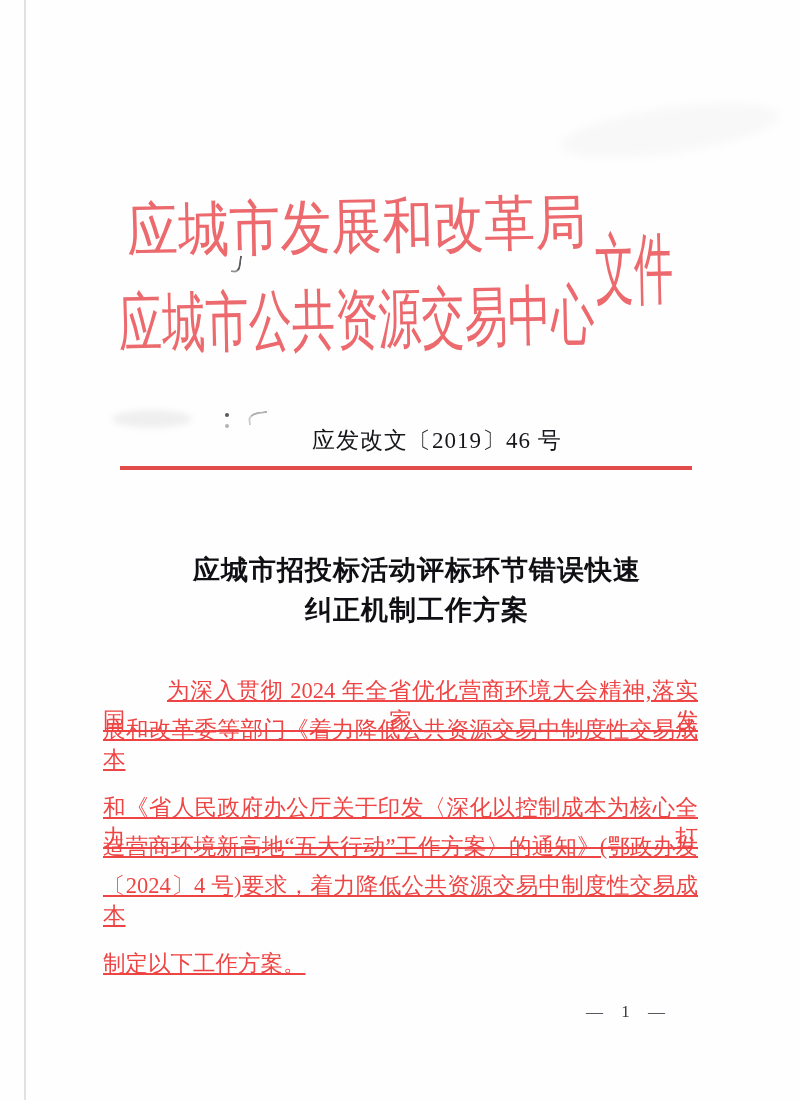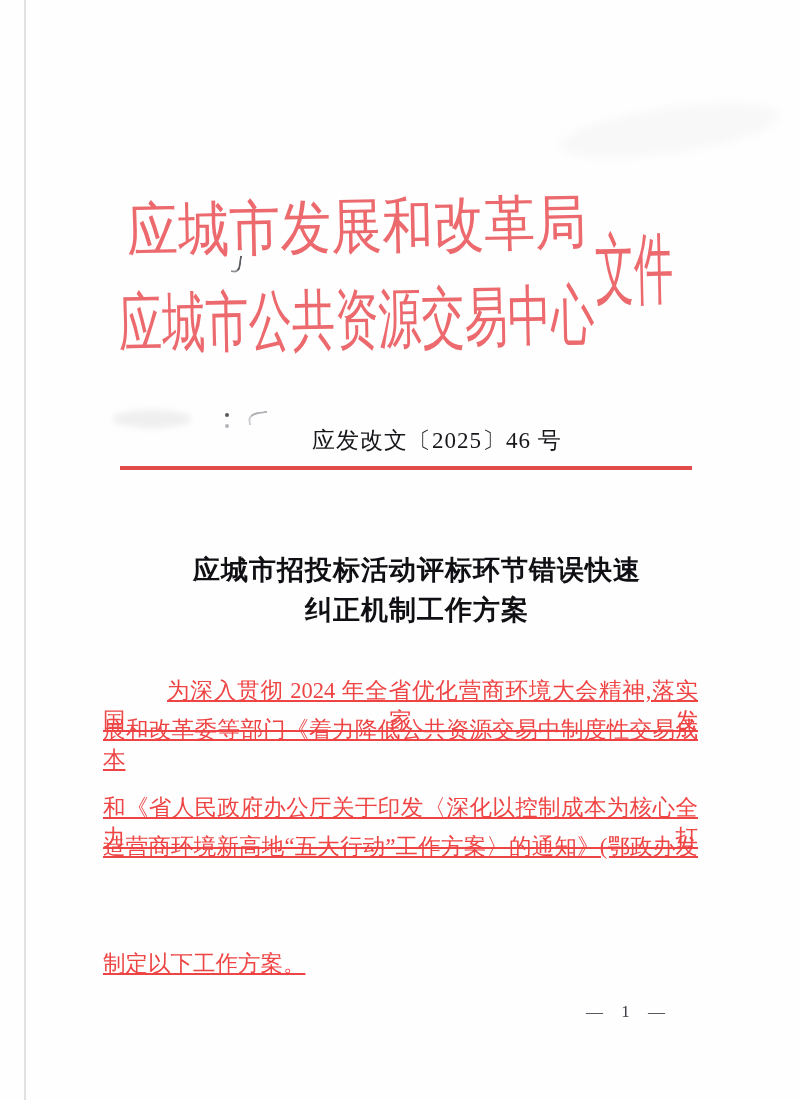--- a/index.html
+++ b/index.html
@@ -118,30 +118,31 @@
   <div class="smudge-colon"></div>
   <div class="smudge-squiggle"></div>
   <div class="smudge-hook"></div>
 
   <div class="letterhead">
     <div class="org-line-1">应城市发展和改革局</div>
     <div class="org-line-2">应城市公共资源交易中心</div>
     <div class="doc-type">文件</div>
   </div>
 
-  <div class="doc-number">应发改文〔2025〕46 号</div>
+  <div class="doc-number">应发改文〔2019〕46 号</div>
 
   <div class="red-rule"></div>
 
   <div class="title">
     <div>应城市招投标活动评标环节错误快速</div>
     <div>纠正机制工作方案</div>
   </div>
 
   <div class="body-line indent" style="top:676px">为深入贯彻 2024 年全省优化营商环境大会精神,落实国家发</div>
   <div class="body-line" style="top:715px">展和改革委等部门《着力降低公共资源交易中制度性交易成本</div>
   <div class="body-line" style="top:793px">和《省人民政府办公厅关于印发〈深化以控制成本为核心全力打</div>
   <div class="body-line" style="top:832px">造营商环境新高地“五大行动”工作方案〉的通知》(鄂政办发</div>
+  <div class="body-line" style="top:871px">〔2024〕4 号)要求，着力降低公共资源交易中制度性交易成本</div>
   <div class="body-line last" style="top:949px">制定以下工作方案。</div>
 
   <div class="page-number">— 1 —</div>
 
 </div>
 
 </body></html>

